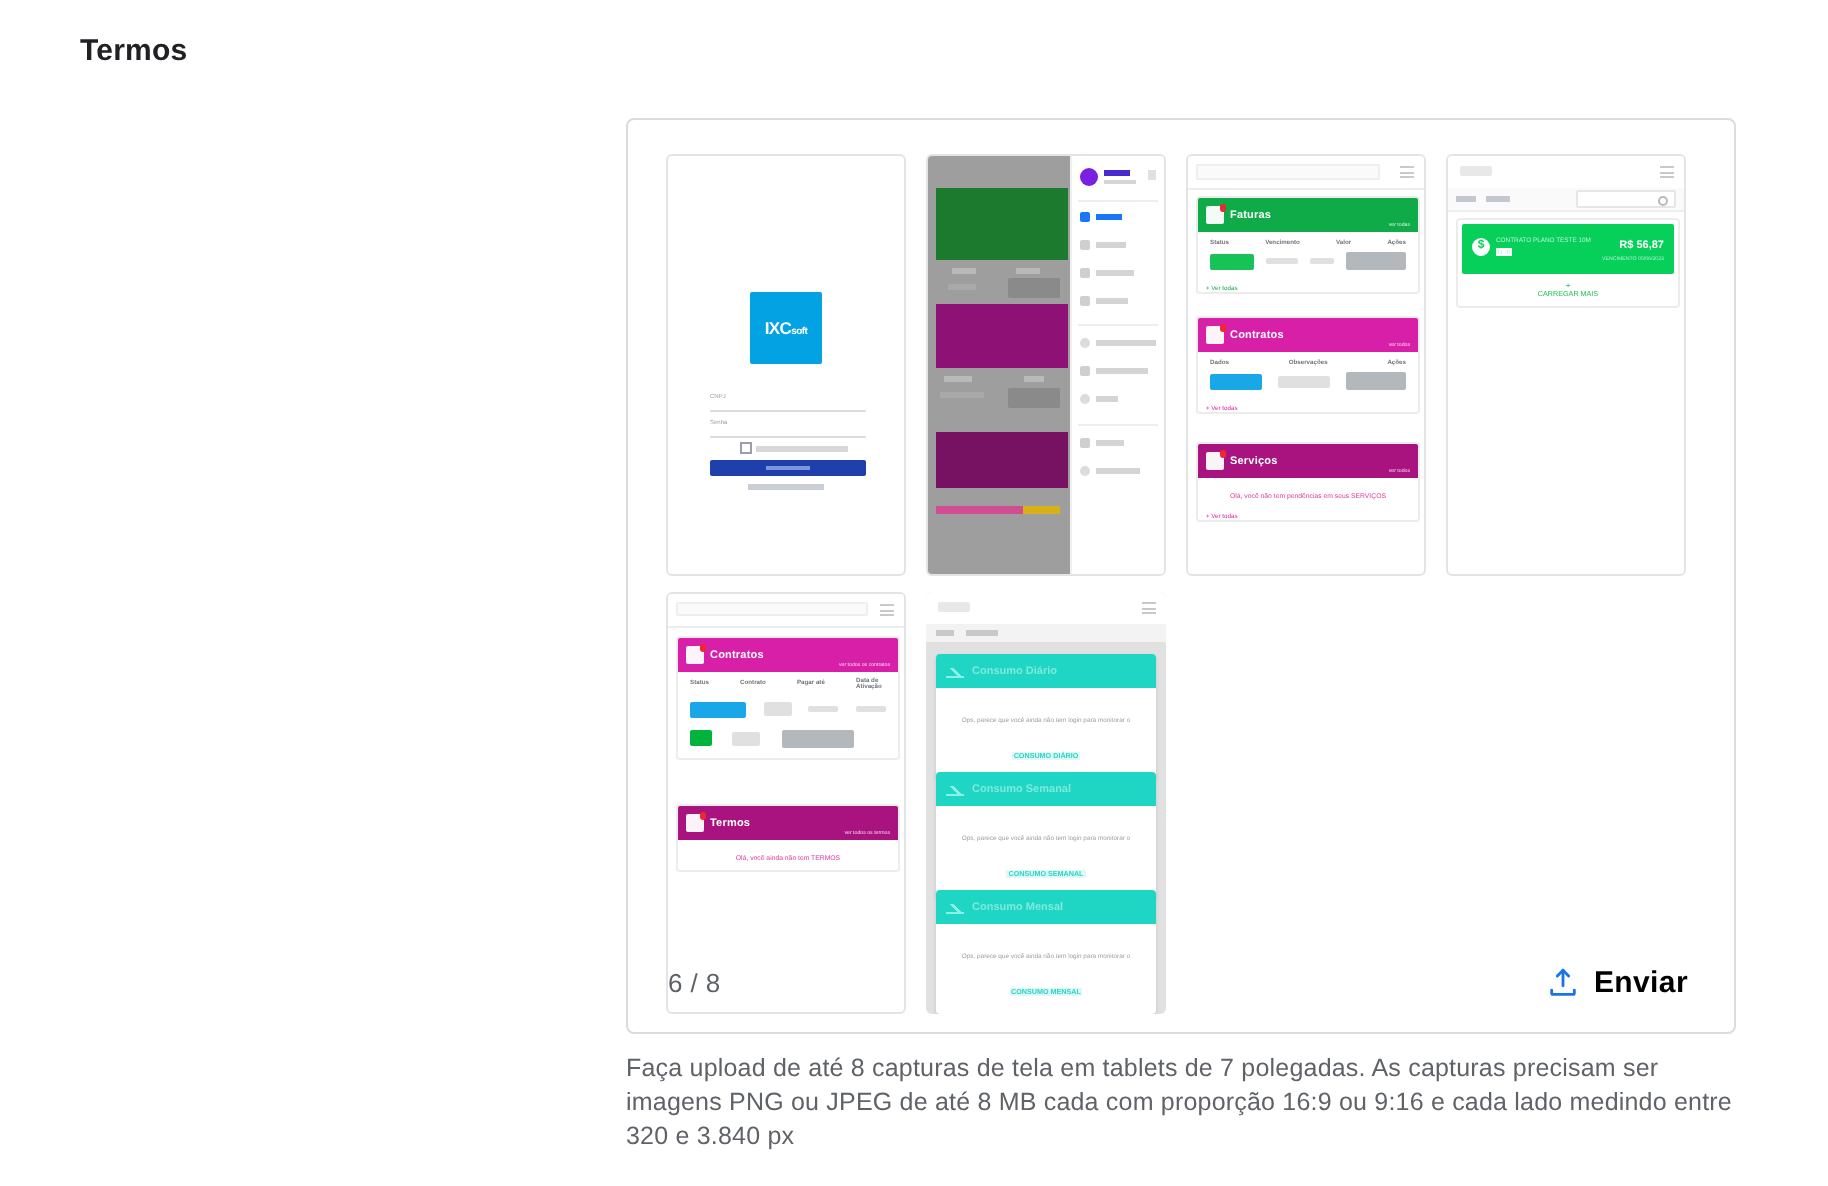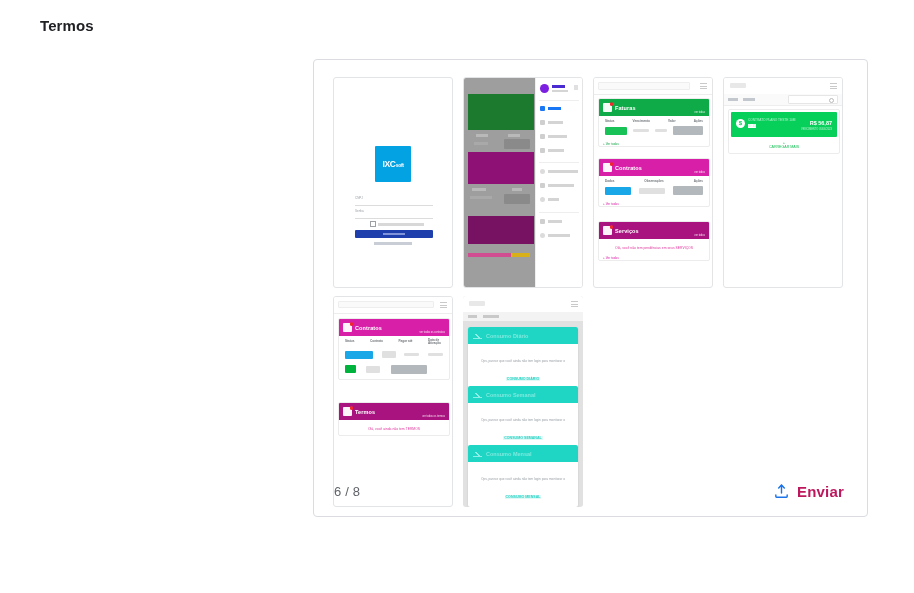--- a/index.html
+++ b/index.html
@@ -208,21 +208,21 @@
 
   
   .card-footer {
     position:absolute; left:0; right:0; bottom:0; height:46px;
   }
   .counter {
     position:absolute; left:20px; top:14px; font-size:13px; color:#5f6368; letter-spacing:.2px;
   }
   .upload-btn {
     position:absolute; right:17px; top:9px; display:flex; align-items:center; gap:7px;
-    color:#be185d; font-size:15px; font-weight:600; cursor:pointer;
+    color:#000000; font-size:15px; font-weight:600; cursor:pointer;
     padding:4px 6px; border-radius:4px; letter-spacing:.2px;
   }
   .upload-btn svg { display:block; }
 
   .helper {
     position:absolute; left:313px; top:526px; width:565px;
     font-size:12.5px; color:#5f6368; line-height:17px; letter-spacing:.1px;
   }
 </style>
 </head>
@@ -520,14 +520,15 @@
             <path d="M12 3v11"></path>
             <path d="M8 7l4-4 4 4"></path>
             <path d="M4 17v2a1 1 0 0 0 1 1h14a1 1 0 0 0 1-1v-2"></path>
           </svg>
         </span>
         <span>Enviar</span>
       </div>
     </div>
   </div>
 
+  <div class="helper">Faça upload de até 8 capturas de tela em tablets de 7 polegadas. As capturas precisam ser imagens PNG ou JPEG de até 8 MB cada com proporção 16:9 ou 9:16 e cada lado medindo entre 320 e 3.840 px</div>
 
 </div>
 
 </body></html>

